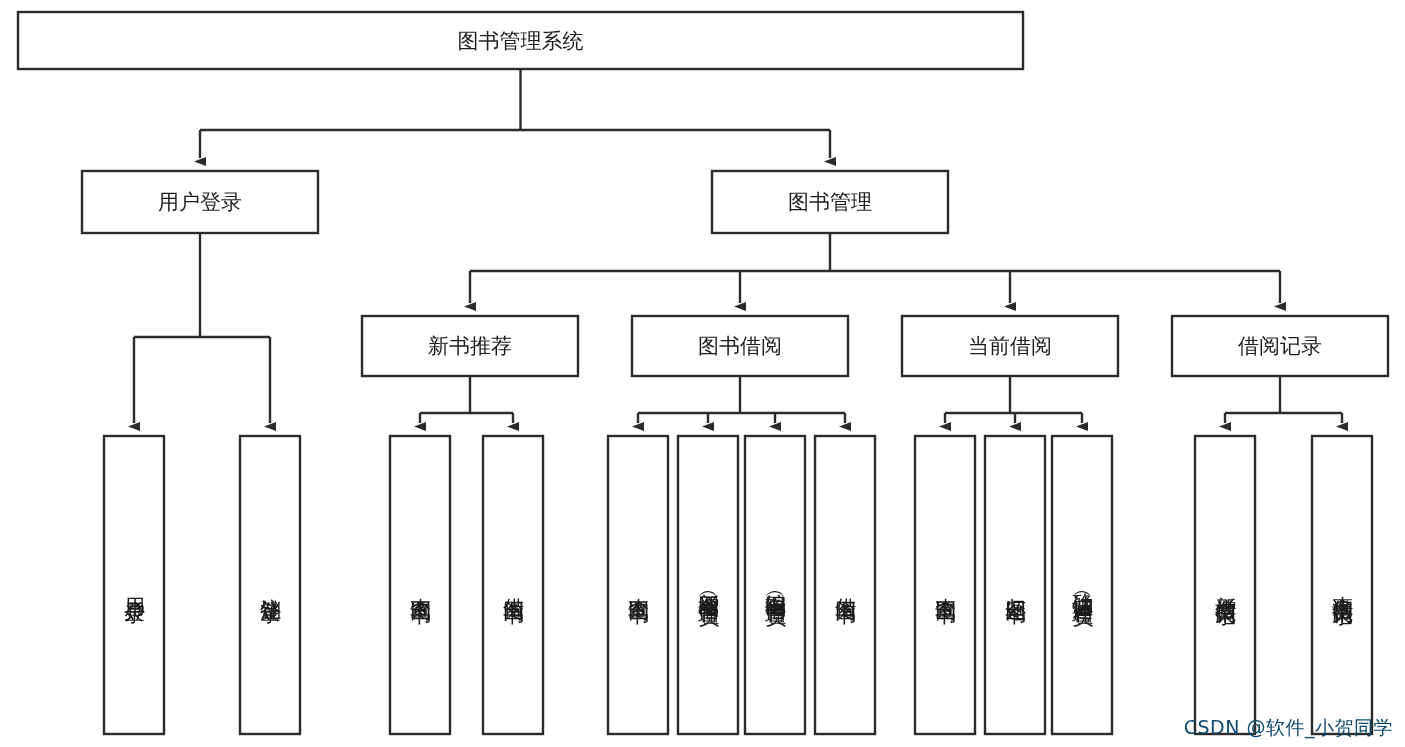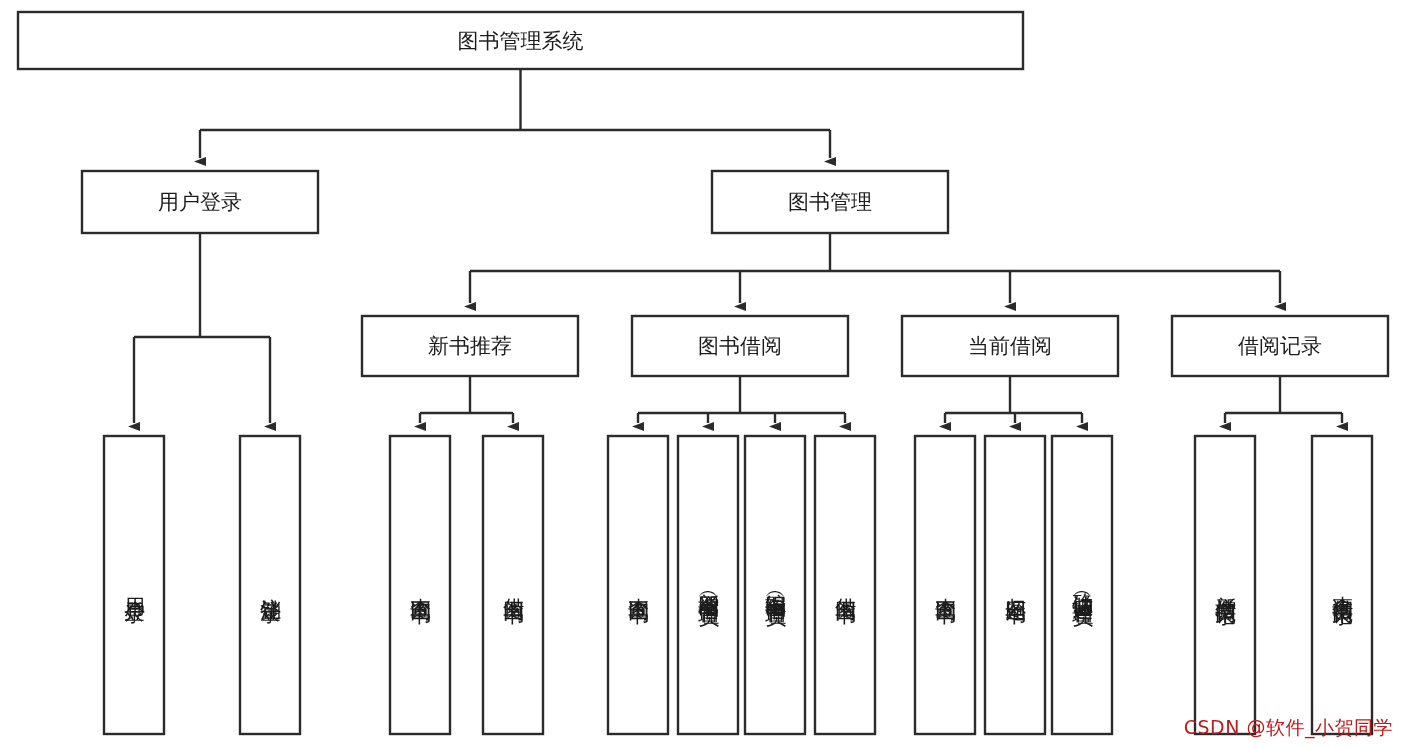--- a/index.html
+++ b/index.html
@@ -67,21 +67,21 @@
     color: #1c1c1c;
     letter-spacing: 2px;
     white-space: nowrap;
     font-family: "DejaVu Sans", "Liberation Sans", sans-serif;
   }
   .watermark {
     position: absolute;
     right: 12px;
     bottom: 6px;
     font-size: 19px;
-    color: #b91c1c;
+    color: #0c4a6e;
     font-family: "DejaVu Sans", "Liberation Sans", sans-serif;
     white-space: nowrap;
     letter-spacing: 0.5px;
   }
 </style>
 </head>
 <body>
 
 <div id="diagram-root">
 

